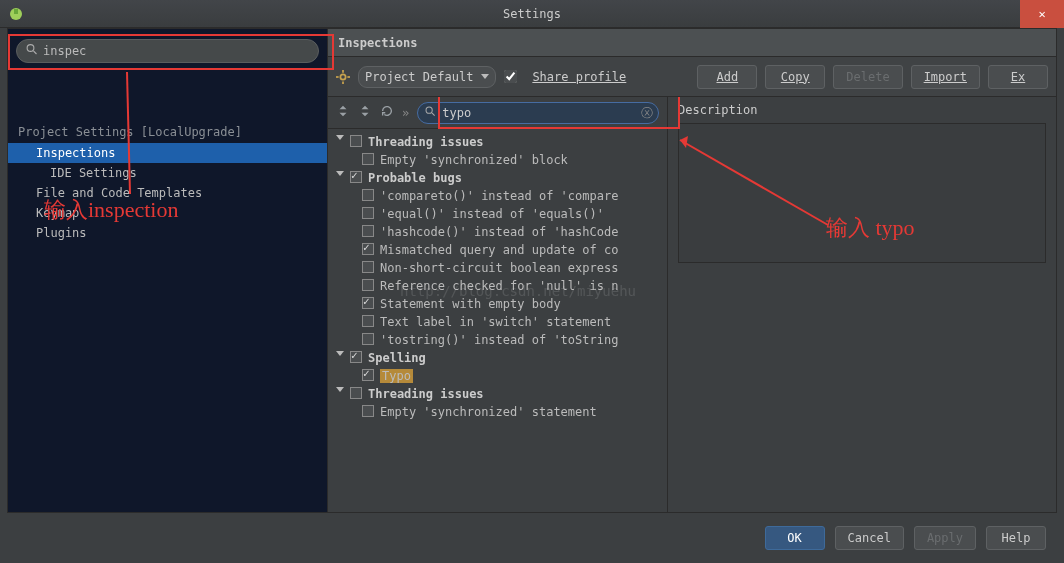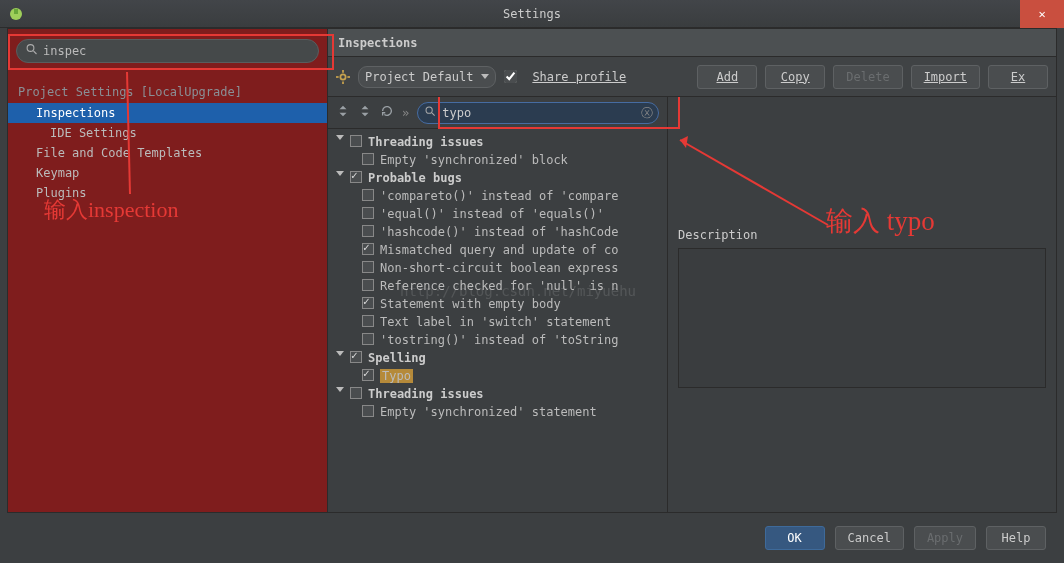--- a/index.html
+++ b/index.html
@@ -4,21 +4,21 @@
 <style>
 * { margin: 0; padding: 0; box-sizing: border-box; font-family: Consolas, monospace; font-size: 12px; }
 body { background: #3c3f41; color: #bbb; width: 1064px; height: 563px; overflow: hidden; position: relative; }
 
 .titlebar { height: 28px; background: linear-gradient(#424549, #3a3d3f); display: flex; align-items: center; position: relative; border-bottom: 1px solid #2b2b2b; }
 .titlebar .app-icon { width: 16px; height: 16px; margin-left: 8px; }
 .titlebar .title { position: absolute; left: 50%; transform: translateX(-50%); color: #ccc; }
 .titlebar .close { position: absolute; right: 0; top: 0; width: 44px; height: 28px; background: #c94f3f; color: #fff; display: flex; align-items: center; justify-content: center; font-size: 14px; }
 
 .content { position: absolute; top: 28px; left: 7px; right: 7px; bottom: 50px; display: flex; border: 1px solid #2b2b2b; }
-.sidebar { width: 320px; background: #7f1d1d; display: flex; flex-direction: column; border-right: 1px solid #2b2b2b; }
+.sidebar { width: 320px; background: #0f172a; display: flex; flex-direction: column; border-right: 1px solid #2b2b2b; gap: 40px; }
 .search-wrap { padding: 10px 8px 6px 8px; }
 .search { width: 100%; height: 24px; background: #45494a; border: 1px solid #5a5d5e; border-radius: 12px; color: #bbb; padding: 0 10px 0 26px; outline: none; }
 .search-rel { position: relative; }
 .search-icon { position: absolute; left: 10px; top: 50%; transform: translateY(-50%); }
 
 .red-box-1 { position: absolute; border: 2px solid #e53935; left: 8px; top: 34px; width: 326px; height: 36px; pointer-events: none; }
 
 .tree { flex: 1; padding: 12px 0; overflow: hidden; }
 .tree-group-label { padding: 4px 10px; color: #8a8f95; }
 .tree-item { padding: 3px 10px 3px 28px; color: #bbb; }
@@ -47,30 +47,30 @@
 .insp-tree { flex: 1; overflow: hidden; padding: 4px 0; }
 .node { display: flex; align-items: flex-start; gap: 6px; padding: 2px 8px; white-space: nowrap; overflow: hidden; }
 .arrow-down { width: 0; height: 0; border-left: 4px solid transparent; border-right: 4px solid transparent; border-top: 5px solid #bbb; }
 .cb { width: 12px; height: 12px; border: 1px solid #888; display: inline-block; position: relative; background: #4a4d4f; }
 .cb.checked::after { content: "✓"; position: absolute; top: -3px; left: 0; font-size: 11px; color: #ddd; }
 .group-label { font-weight: bold; color: #ccc; }
 .leaf { padding-left: 34px; }
 .leaf .txt { color: #bbb; overflow: hidden; text-overflow: ellipsis; }
 .hl { background: #b58a3a; color: #2b2b2b; padding: 0 2px; }
 
-.right-pane { flex: 1; display: flex; flex-direction: column; justify-content: center; }
+.right-pane { flex: 1; display: flex; flex-direction: column; }
 .desc-head, .opt-head { padding: 6px 10px; color: #ccc; }
 .desc-box { margin: 0 10px; height: 140px; background: #3a3d3f; border: 1px solid #2b2b2b; }
 
 .footer { position: absolute; bottom: 0; left: 0; right: 0; height: 50px; display: flex; align-items: center; justify-content: flex-end; gap: 10px; padding: 0 18px; background: #3c3f41; border-top: none; }
 
 .underline { text-decoration: underline; }
 
 .annot1 { position: absolute; left: 44px; top: 195px; color: #e53935; font-family: 'SimSun', serif; font-size: 22px; pointer-events: none; }
-.annot2 { position: absolute; left: 826px; top: 203px; color: #e53935; font-family: 'SimSun', serif; font-size: 27px; pointer-events: none; }
+.annot2 { position: absolute; left: 826px; top: 213px; color: #e53935; font-family: 'SimSun', serif; font-size: 22px; pointer-events: none; }
 .watermark { position: absolute; left: 400px; top: 283px; color: rgba(255,255,255,0.12); font-size: 14px; pointer-events: none; }
 
 svg.line1 { position: absolute; pointer-events: none; }
 
 
 .rbox-filter { position: absolute; border: 2px solid #e53935; pointer-events:none; }
 </style>
 </head>
 <body>
 

